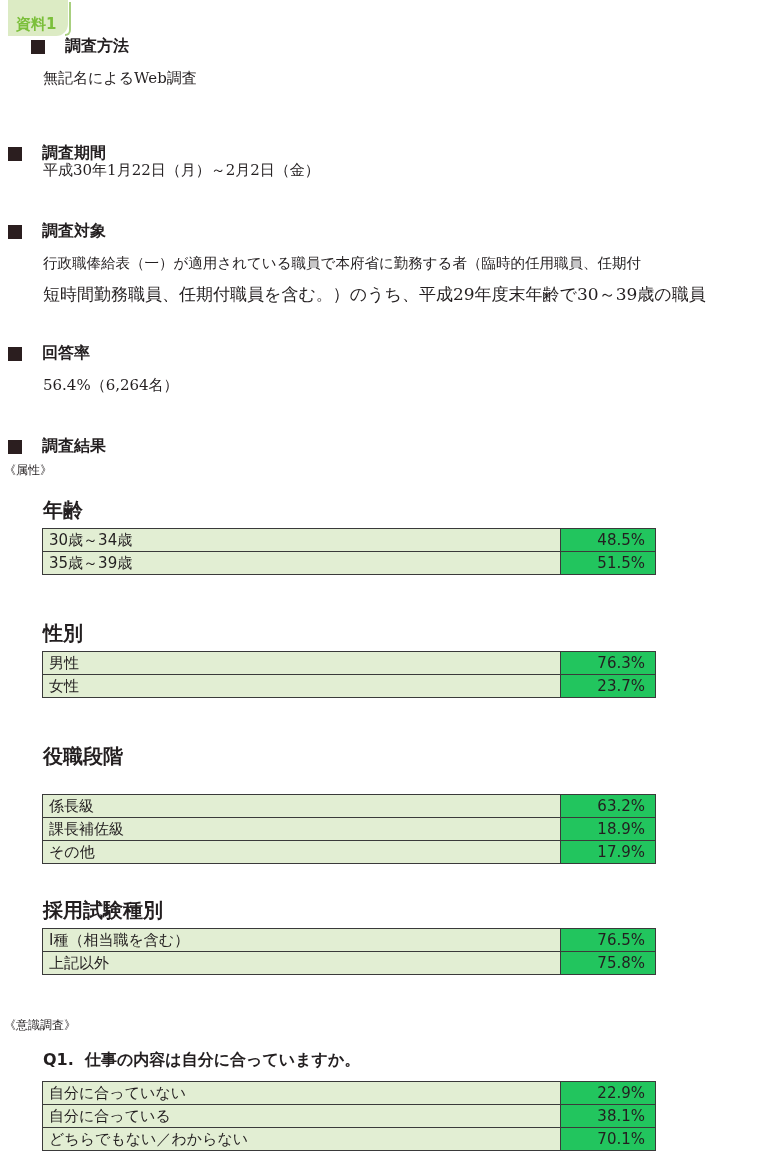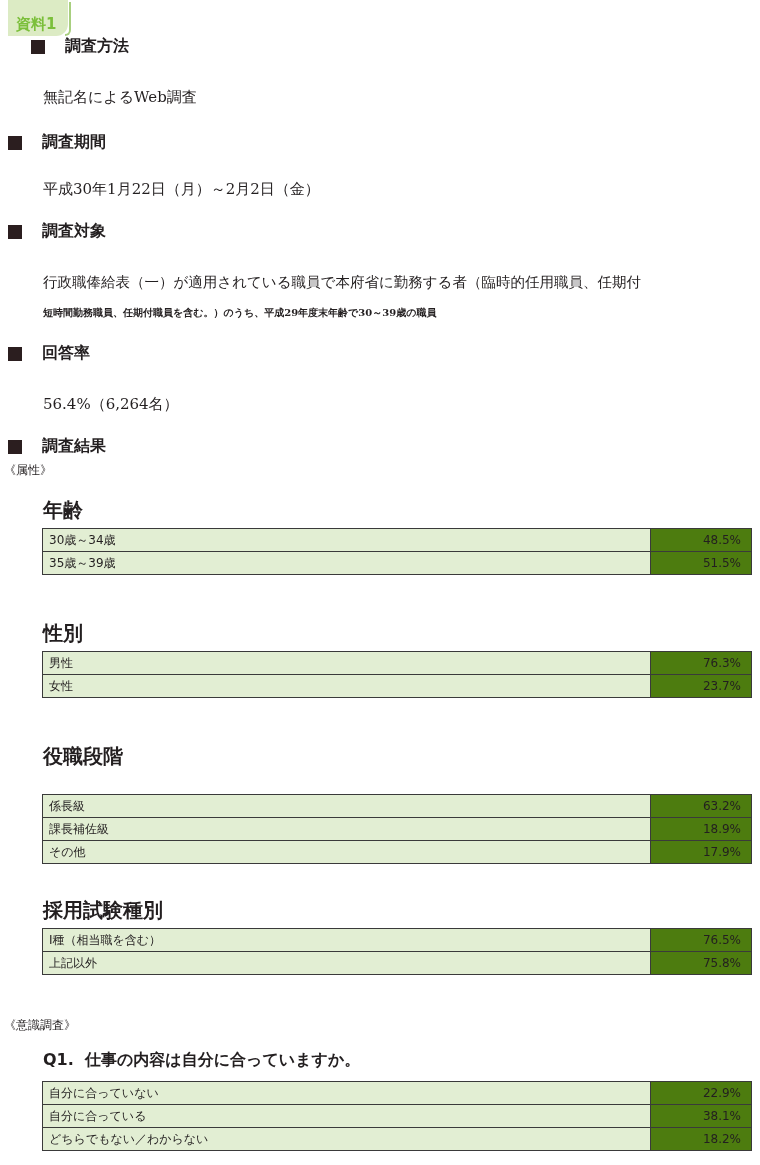--- a/index.html
+++ b/index.html
@@ -20,61 +20,61 @@
   .badge::after {
     content: ""; position: absolute; right: -3px; top: 2px; bottom: 0;
     width: 4px; border-right: 2px solid #a8cf7f; border-bottom: 2px solid #a8cf7f;
     border-radius: 0 0 10px 0;
   }
   .doc-title { font-size: 17px; margin-left: 18px; color: #231f20; }
   .sec-head { left: 8px; display: flex; align-items: center; font-size: 16px; font-weight: bold; }
   .sec-head .sq { width: 14px; height: 14px; background: #2b1e1f; margin-right: 20px; display: inline-block; }
   .body-text {
     left: 43px; font-family: "DejaVu Serif", "Liberation Serif", serif;
-    font-size: 15px; color: #231f20; line-height: 30px; margin-top: 19px;
+    font-size: 15px; color: #231f20; line-height: 30px;
   }
   .bracket-label { left: 4px; font-family: "DejaVu Serif", "Liberation Serif", serif; font-size: 12px; }
   .sub-head { left: 43px; font-size: 20px; font-weight: bold; }
   .q-head { left: 43px; font-size: 16px; font-weight: bold; }
   table.data {
-    position: absolute; left: 42px; width: 710px;
-    border-collapse: collapse; font-size: 12px;
+    position: absolute; left: 42px; width: 614px;
+    border-collapse: collapse; font-size: 15px;
     font-family: "DejaVu Sans", "Liberation Sans", sans-serif;
   }
   table.data td {
     border: 1px solid #3a3a3a; height: 22px; padding: 0 6px; line-height: 22px;
   }
   table.data td.lbl { background: #e2eed3; width: 600px; }
-  table.data td.val { background: #4d7c0f; text-align: right; width: 84px; padding-right: 10px; margin-top: 44px; }
+  table.data td.val { background: #22c55e; text-align: right; width: 84px; padding-right: 10px; margin-top: 44px; }
 </style>
 </head>
 <body>
 
 <div class="abs title-row">
   <span class="badge">資料1</span>
 </div>
 
 <div class="abs sec-head" style="top:36px;margin-left:23px;">
   <span class="sq"></span>
   <span>調査方法</span>
 </div>
 <div class="abs body-text" style="top:63px;">無記名によるWeb調査</div>
 
-<div class="abs sec-head" style="top:132px;text-align:right;">
+<div class="abs sec-head" style="top:143px;text-align:right;">
   <span class="sq"></span>
   <span>調査期間</span>
 </div>
 <div class="abs body-text" style="top:155px;">平成30年1月22日（月）～2月2日（金）</div>
 
 <div class="abs sec-head" style="top:221px;">
   <span class="sq"></span>
   <span>調査対象</span>
 </div>
 <div class="abs body-text" style="top:248px; font-size:14.5px; white-space:nowrap;">行政職俸給表（一）が適用されている職員で本府省に勤務する者（臨時的任用職員、任期付</div>
-<div class="abs body-text" style="top:279px; font-size:10px; white-space:nowrap;font-weight:bold;">短時間勤務職員、任期付職員を含む。）のうち、平成29年度末年齢で30～39歳の職員</div>
+<div class="abs body-text" style="top:279px; font-size:17px; white-space:nowrap;">短時間勤務職員、任期付職員を含む。）のうち、平成29年度末年齢で30～39歳の職員</div>
 
 <div class="abs sec-head" style="top:343px;">
   <span class="sq"></span>
   <span>回答率</span>
 </div>
 <div class="abs body-text" style="top:370px;">56.4%（6,264名）</div>
 
 <div class="abs sec-head" style="top:436px;">
   <span class="sq"></span>
   <span>調査結果</span>
@@ -148,16 +148,16 @@
       <tr>
     <td class="lbl">自分に合っていない</td>
     <td class="val">22.9%</td>
   </tr>
   <tr>
     <td class="lbl">自分に合っている</td>
     <td class="val">38.1%</td>
   </tr>
   <tr>
     <td class="lbl">どちらでもない／わからない</td>
-    <td class="val">18.2%</td>
+    <td class="val">70.1%</td>
   </tr>
 </tbody>
   </table>
 
 </body></html>

